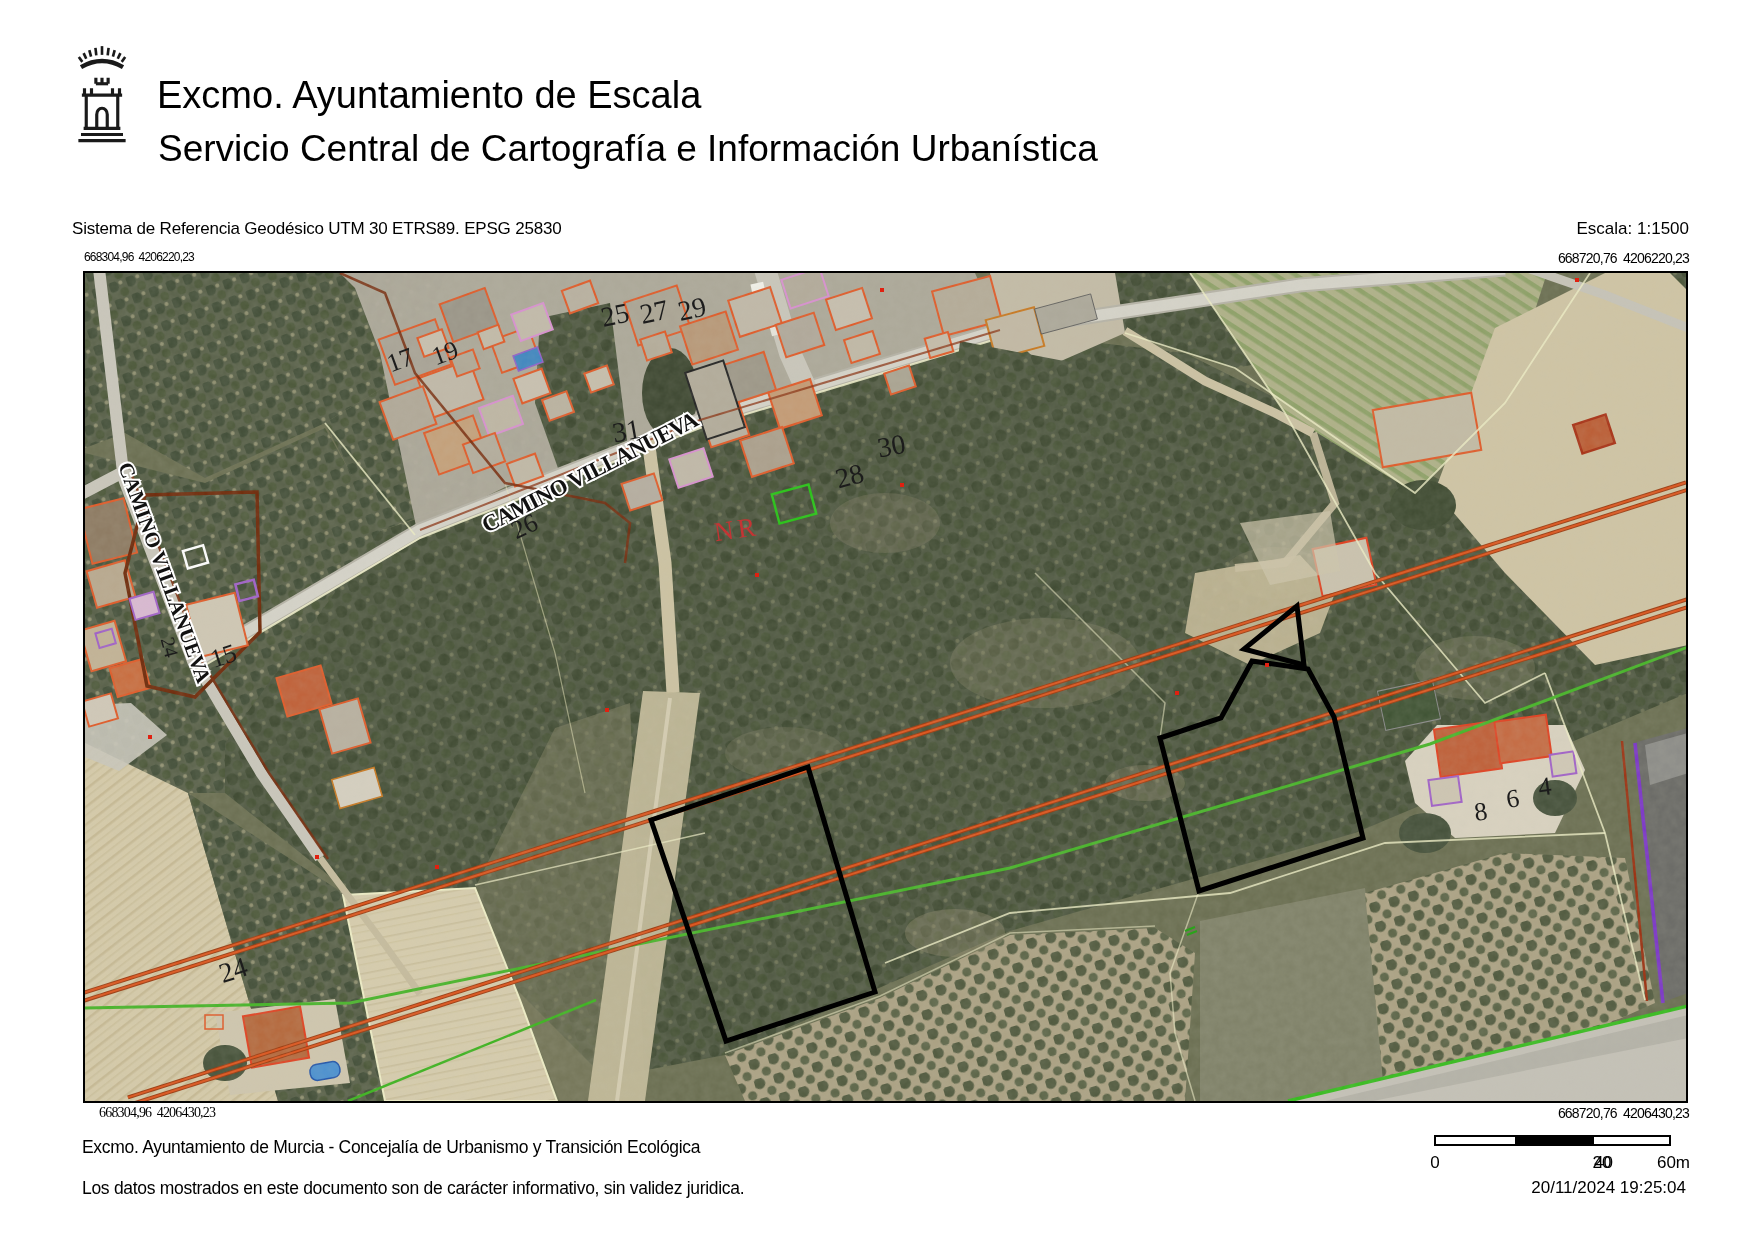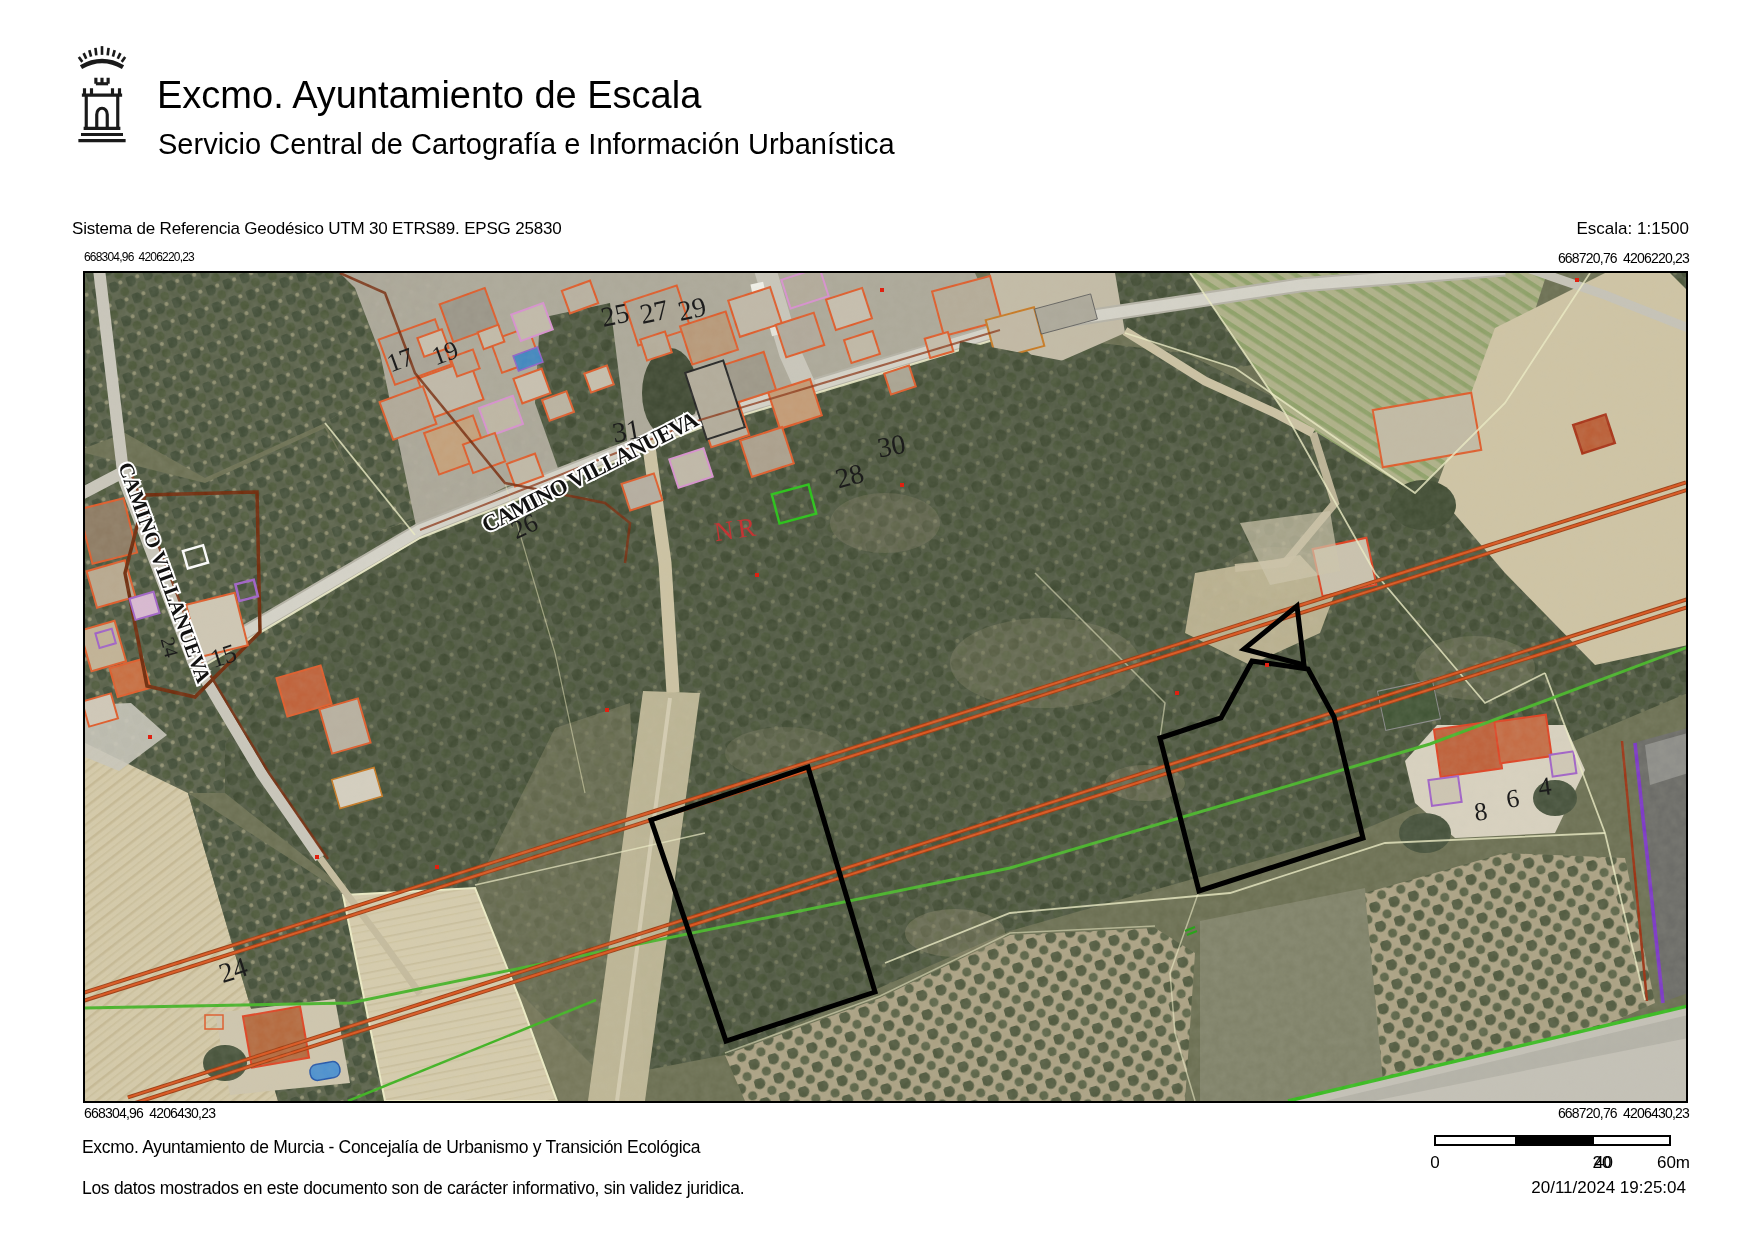--- a/index.html
+++ b/index.html
@@ -25,21 +25,21 @@
 <path d="M9,60 h46"></path>
 <path d="M14,60 v38 M50,60 v38"></path>
 <path d="M11,98 h42"></path>
 <path d="M8,105 h48"></path>
 <path d="M5,112 h54"></path>
 <path d="M26,98 v-16 a6,7 0 0 1 12,0 v16"></path>
 </g>
 </g>
   </svg>
 <div class="abs" style="left:157px;top:76px;font-size:38px;line-height:1;">Excmo. Ayuntamiento de Escala</div>
-<div class="abs" style="left:158px;top:130px;font-size:29px;line-height:1;">Servicio Central de Cartografía e Información Urbanística</div>
+<div class="abs" style="left:158px;top:130px;font-size:37px;line-height:1;">Servicio Central de Cartografía e Información Urbanística</div>
 <div class="abs" style="left:72px;top:220px;font-size:17px;letter-spacing:-0.2px;line-height:1;">Sistema de Referencia Geodésico UTM 30 ETRS89. EPSG 25830</div>
 <div class="abs" style="right:66px;top:220px;font-size:17px;line-height:1;">Escala: 1:1500</div>
 <div class="abs" style="left:84px;top:251px;font-size:12px;letter-spacing:-0.8px;line-height:1;">668304,96&nbsp; 4206220,23</div>
 <div class="abs" style="right:66px;top:251px;font-size:14px;letter-spacing:-0.8px;line-height:1;">668720,76&nbsp; 4206220,23</div>
 <div class="abs" style="left:83px;top:271px;width:1605px;height:832px;border:2px solid #000;box-sizing:border-box;background:#6a6e51;">
 <svg width="1601" height="828" viewBox="0 0 1601 828">
       <defs>
 <pattern id="pd" width="18" height="18" patternUnits="userSpaceOnUse" patternTransform="rotate(-20)">
  <rect width="18" height="18" fill="#586049"></rect>
  <circle cx="4" cy="5" r="5.5" fill="#414d37"></circle>
@@ -258,21 +258,21 @@
       <text x="767" y="212" font-family="Liberation Serif, serif" font-size="28" fill="#1c1c1c" transform="rotate(-15 767 212)" text-anchor="middle">28</text>
       <text x="141" y="391" font-family="Liberation Serif, serif" font-size="26" fill="#1c1c1c" transform="rotate(-18 141 391)" text-anchor="middle">15</text>
       <text x="78" y="376" font-family="Liberation Serif, serif" font-size="20" fill="#1c1c1c" transform="rotate(75 78 376)" text-anchor="middle">24</text>
       <text x="151" y="706" font-family="Liberation Serif, serif" font-size="28" fill="#1c1c1c" transform="rotate(-18 151 706)" text-anchor="middle">24</text>
       <text x="1397" y="547" font-family="Liberation Serif, serif" font-size="26" fill="#1c1c1c" transform="rotate(-8 1397 547)" text-anchor="middle">8</text>
       <text x="1429" y="534" font-family="Liberation Serif, serif" font-size="26" fill="#1c1c1c" transform="rotate(-8 1429 534)" text-anchor="middle">6</text>
       <text x="1461" y="522" font-family="Liberation Serif, serif" font-size="26" fill="#1c1c1c" transform="rotate(-8 1461 522)" text-anchor="middle">4</text>
       <text x="653" y="265" font-family="Liberation Serif, serif" font-size="27" fill="#c43434" letter-spacing="4" transform="rotate(-8 653 265)" text-anchor="middle">NR</text>
     </svg>
 </div>
-<div class="abs" style="left:84px;top:1106px;font-size:14px;letter-spacing:-0.8px;line-height:1;">668304,96&nbsp; 4206430,23</div>
+<div class="abs" style="left:99px;top:1106px;font-size:14px;letter-spacing:-0.8px;line-height:1;font-family:Liberation Serif, serif;">668304,96&nbsp; 4206430,23</div>
 <div class="abs" style="right:66px;top:1106px;font-size:14px;letter-spacing:-0.8px;line-height:1;">668720,76&nbsp; 4206430,23</div>
 <div class="abs" style="left:82px;top:1139px;font-size:17.5px;letter-spacing:-0.3px;line-height:1;">Excmo. Ayuntamiento de Murcia - Concejalía de Urbanismo y Transición Ecológica</div>
 <div class="abs" style="left:82px;top:1180px;font-size:17.5px;letter-spacing:-0.3px;line-height:1;">Los datos mostrados en este documento son de carácter informativo, sin validez juridica.</div>
 <div class="abs" style="left:1434px;top:1135px;width:237px;height:11px;border:2px solid #000;box-sizing:border-box;background:#fff;">
 <div style="position:absolute;left:79px;top:0;width:79px;height:7px;background:#000;"></div>
   </div>
 <div class="abs" style="left:1425px;top:1154px;width:20px;text-align:center;font-size:17px;line-height:1;">0</div>
 <div class="abs" style="left:1582px;top:1154px;width:40px;text-align:center;font-size:17px;line-height:1;">20</div>
 <div class="abs" style="left:1573px;top:1154px;width:40px;text-align:right;font-size:17px;line-height:1;">40</div>
 <div class="abs" style="left:1638px;top:1154px;width:52px;text-align:right;font-size:17px;line-height:1;">60m</div>

